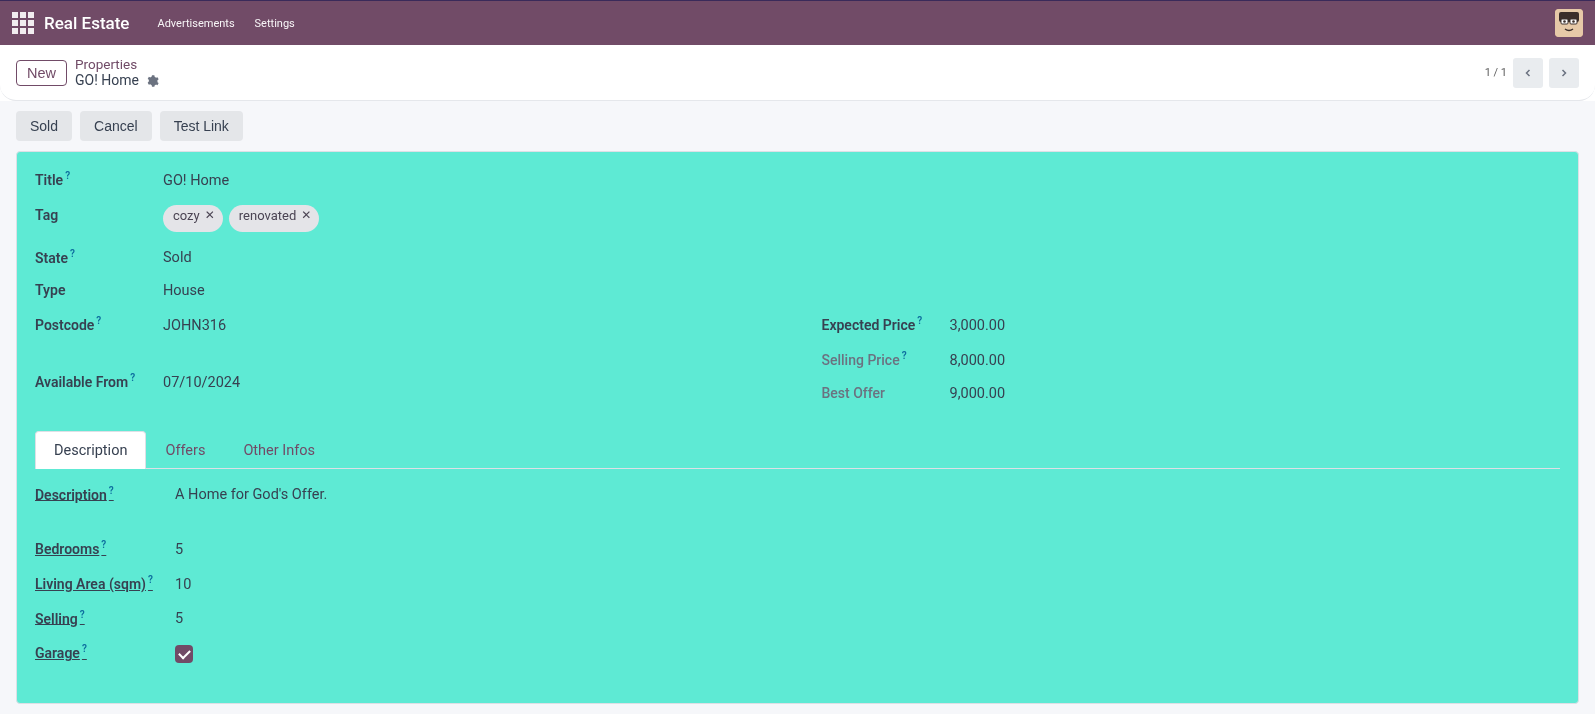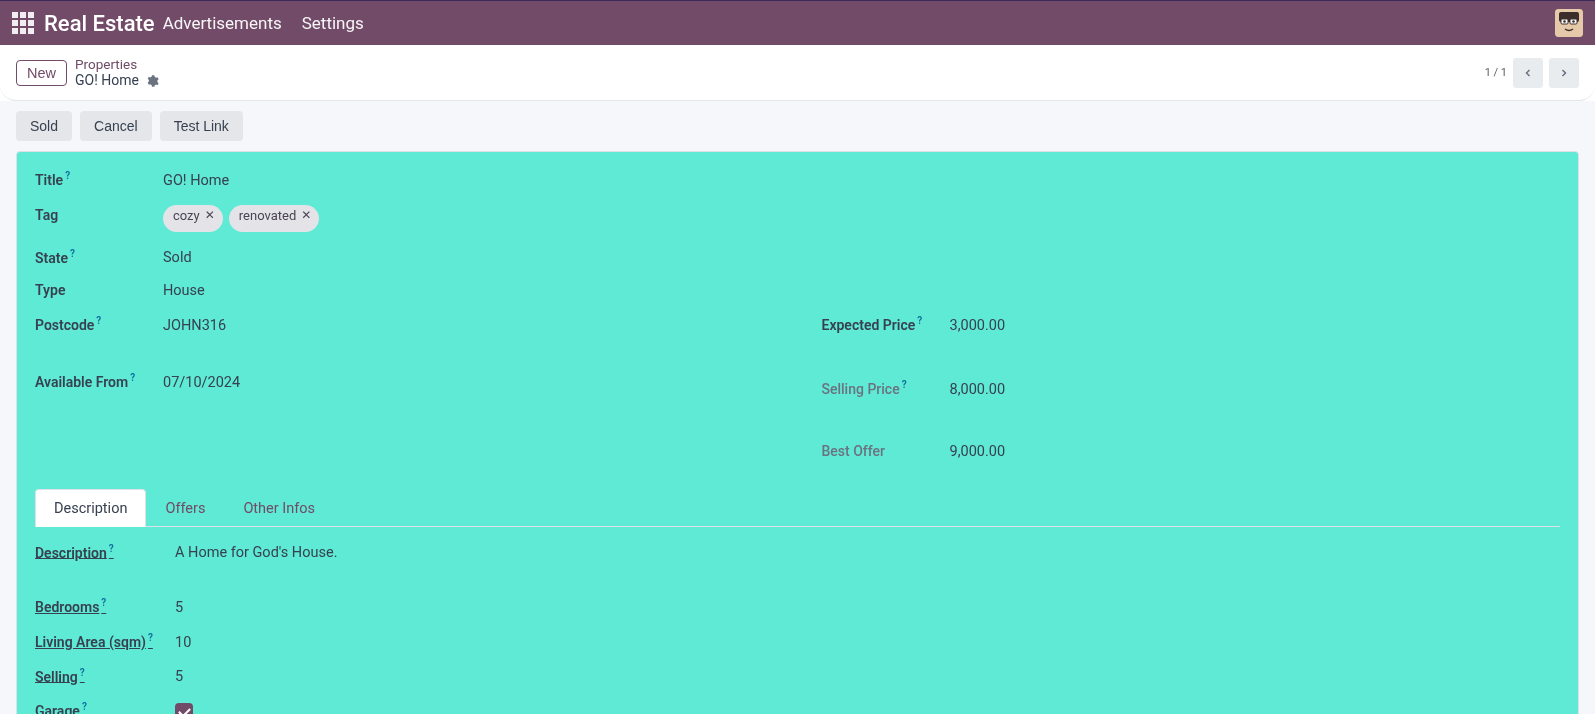--- a/index.html
+++ b/index.html
@@ -19,22 +19,22 @@
     height: 44px;
     display: flex;
     align-items: center;
     padding: 0 12px;
     color: #fff;
   }
   .apps-btn {
     width: 22px; height: 22px; display: grid; grid-template-columns: repeat(3,1fr); grid-template-rows: repeat(3,1fr); gap: 2px; margin-right: 10px; cursor: pointer;
   }
   .apps-btn span { background: #fff; opacity: .9; }
-  .app-title { font-size: 22px; font-weight: 500; margin-right: 8px; }
-  .nav-link { color: #fff; font-size: 17px; margin-right: 20px; cursor: pointer; opacity: .95; }
+  .app-title { font-size: 17px; font-weight: 500; margin-right: 28px; }
+  .nav-link { color: #fff; font-size: 11px; margin-right: 20px; cursor: pointer; opacity: .95; }
   .topnav .spacer { flex: 1; }
   .avatar {
     width: 28px; height: 28px; border-radius: 4px; background: #d6b089;
     display: flex; align-items: center; justify-content: center; overflow: hidden; position: relative;
   }
   .avatar svg { width: 28px; height: 28px; }
 
   
   .controlrow {
     display: flex; align-items: center; padding: 10px 16px 10px 16px; border-bottom: 1px solid #e5e7eb;
@@ -80,21 +80,21 @@
   
   .sheet {
     background: #5eead4; border: 1px solid #dde0e6; border-radius: 4px;
     margin: 0 16px 20px 16px; padding: 18px 18px 24px 18px;
   }
   .form-grid { display: grid; grid-template-columns: 50% 50%; column-gap: 24px; }
   .fld { display: flex; align-items: baseline; margin-bottom: 16px; }
   .fld-label { width: 128px; font-weight: 600; color: #374151; font-size: 14px; flex-shrink: 0; position: relative; }
   .help-q { color: #0d6e9e; font-size: 10px; font-weight: 600; vertical-align: super; margin-left: 2px; cursor: help; }
   .fld-val { color: #374151; font-size: 14.5px; }
-  .muted .fld-label { color: #6b7280; font-weight: 500; margin-top: 29px; }
+  .muted .fld-label { color: #6b7280; font-weight: 500; }
 
   .tags { display: flex; gap: 6px; }
   .tag-chip {
     background: #e4e4e8; border-radius: 14px; padding: 3px 8px 9px 10px;
     display: flex; align-items: center; gap: 5px; font-size: 13px; color: #4b4453;
   }
   .tag-remove { font-size: 12px; color: #4b4453; cursor: pointer; }
 
   
   .tabs { display: flex; border-bottom: 1px solid #dde0e6; margin-top: 12px; }
@@ -246,21 +246,21 @@
 
     <div class="tabs">
       <div class="tab active">Description</div>
       <div class="tab">Offers</div>
       <div class="tab">Other Infos</div>
     </div>
 
     <div class="tabpanel desc-grid">
       <div class="fld">
         <div class="fld-label"><span>Description</span><span class="help-q">?</span></div>
-        <div class="fld-val">A Home for God's House.</div>
+        <div class="fld-val">A Home for God's Offer.</div>
       </div>
       <div style="height:20px"></div>
       <div class="fld">
         <div class="fld-label"><span>Bedrooms</span><span class="help-q">?</span></div>
         <div class="fld-val">5</div>
       </div>
       <div class="fld">
         <div class="fld-label"><span>Living Area (sqm)</span><span class="help-q">?</span></div>
         <div class="fld-val">10</div>
       </div>

